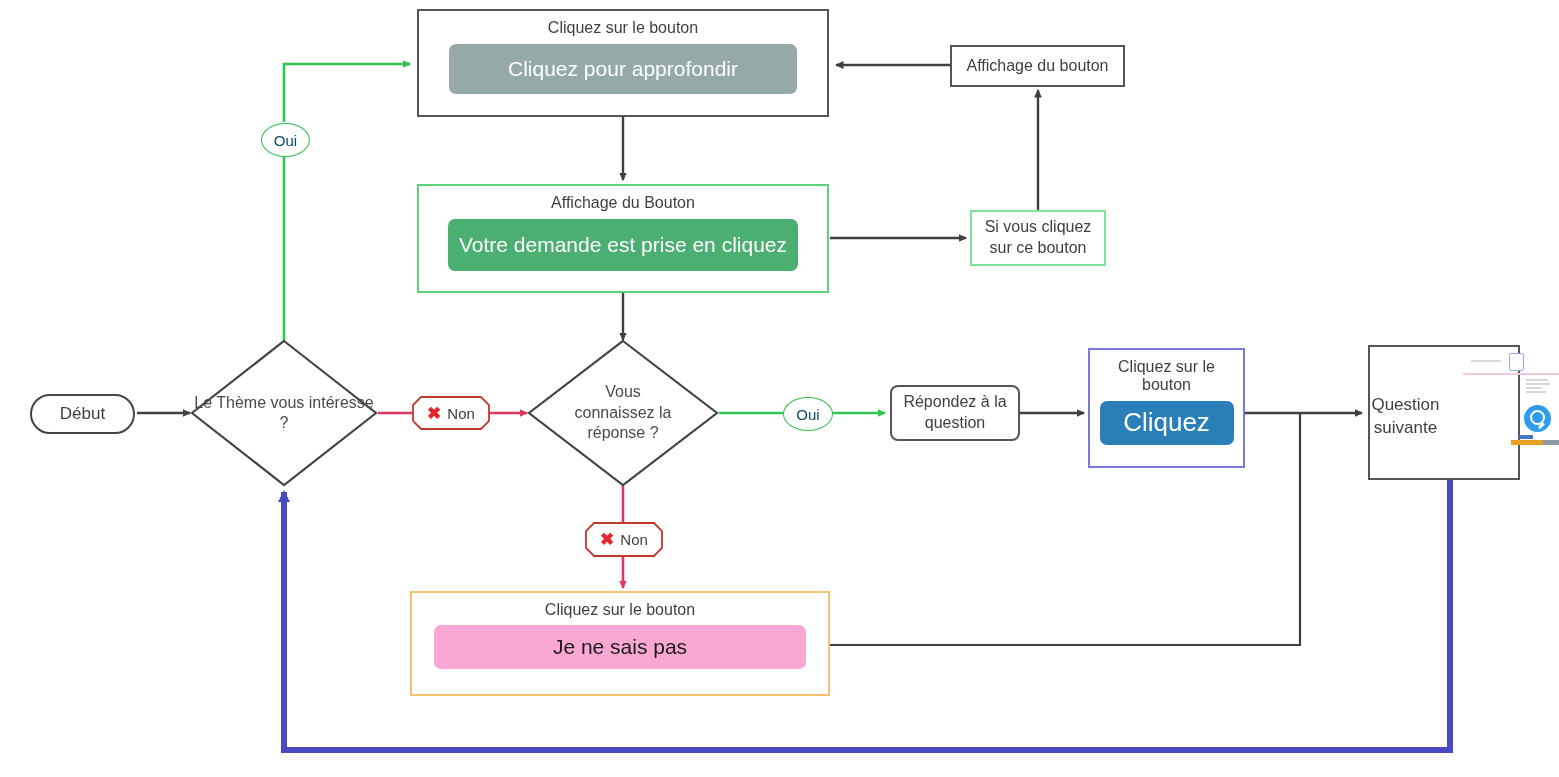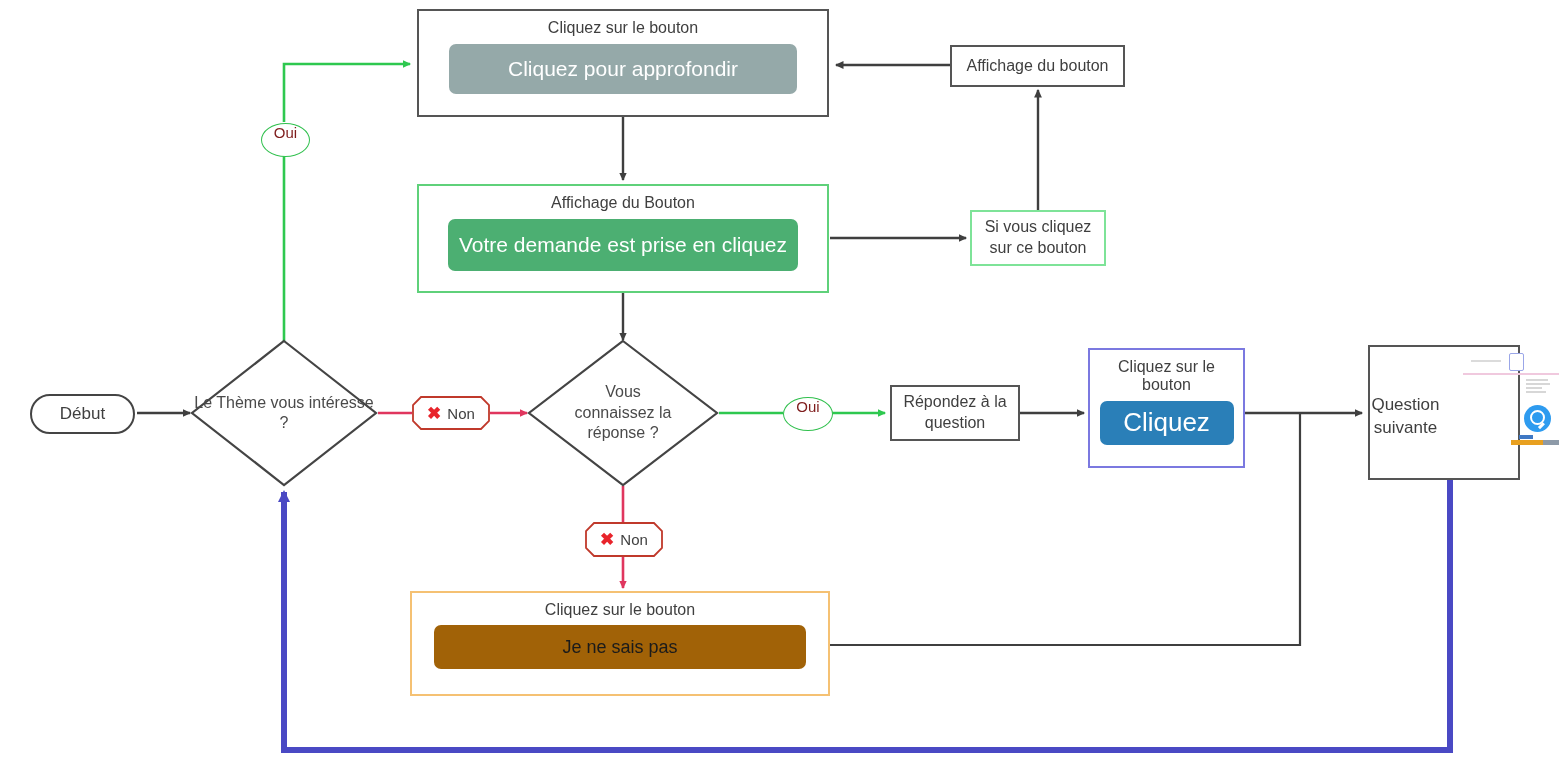--- a/index.html
+++ b/index.html
@@ -31,22 +31,22 @@
               font-size:17px;color:#3f3f3f;}
 
   
   .diamond{display:flex;align-items:center;justify-content:center;}
   .diamond .dtext{position:relative;z-index:2;font-size:16px;color:#4a4a4a;
                   text-align:center;line-height:1.28;}
   .diamond .dshape{position:absolute;left:0;top:0;width:100%;height:100%;z-index:1;}
 
   
   .pill-yes{position:absolute;background:#fff;border:1.8px solid #31c04e;border-radius:50%;
-            display:flex;align-items:flex-start;justify-content:center;
-            font-size:15px;color:#7f1d1d;}
+            display:flex;align-items:center;justify-content:center;
+            font-size:15px;color:#0c4a6e;}
   .pill-no{position:absolute;background:#fff;display:flex;align-items:center;
            justify-content:center;gap:5px;font-size:15px;color:#3f3f3f;}
   .pill-no .oct{position:absolute;left:0;top:0;width:100%;height:100%;}
   .pill-no .inner{position:relative;z-index:2;display:flex;align-items:center;gap:6px;}
   .pill-no .xmark{color:#e8242b;font-size:17px;font-weight:bold;line-height:1;}
 
   
   .restart{position:absolute;font-size:25px;font-weight:bold;color:#4a49c4;
            background:#fff;padding:0 10px;letter-spacing:.2px;}
 
@@ -145,21 +145,21 @@
     <div class="dtext">Le Thème vous intéresse ?</div>
   </div>
 
   <div class="node diamond" style="left:527px;top:339px;width:192px;height:148px;">
     <svg class="dshape" viewBox="0 0 192 148" xmlns="http://www.w3.org/2000/svg">
       <polygon points="96,2 190,74 96,146 2,74" fill="#ffffff" stroke="#444444" stroke-width="2.2"></polygon>
     </svg>
     <div class="dtext" style="width:118px;text-align:center;">Vous connaissez la réponse ?</div>
   </div>
 
-  <div class="node rect" style="left:890px;top:385px;width:130px;height:56px;padding:0 6px;">
+  <div class="node rect" style="left:890px;top:385px;width:130px;height:56px;padding:0 6px;border-radius:8px;">
     <span>Répondez à la question</span>
   </div>
 
   <div class="node card blue-frame" style="left:1088px;top:348px;width:157px;height:120px;">
     <div class="caption" style="width:110px;">Cliquez sur le bouton</div>
     <div class="btn" style="margin-top:6px;width:134px;height:44px;background:#2a7fb8;color:#fff;font-size:26px;">Cliquez</div>
   </div>
 
   <div class="node rect" style="left:1368px;top:345px;width:152px;height:135px;flex-direction:row;align-items:center;justify-content:flex-start;">
     <div style="margin-top:8px;font-size:17px;color:#3f3f3f;">Question suivante</div>
@@ -175,21 +175,21 @@
       <div class="maginner" style="left:89px;top:63px;width:11px;height:11px;"></div>
       <div class="maghandle" style="left:99px;top:75px;width:2.5px;height:7px;"></div>
       <div class="barTop" style="left:78px;top:88px;width:14px;height:4px;"></div>
       <div class="barL" style="left:70px;top:93px;width:32px;height:5px;"></div>
       <div class="barR" style="left:102px;top:93px;width:44px;height:5px;"></div>
     </div>
   </div>
 
   <div class="node card orange-frame" style="left:410px;top:591px;width:420px;height:105px;">
     <div class="caption">Cliquez sur le bouton</div>
-    <div class="btn" style="margin-top:6px;width:372px;height:44px;background:#a16207;color:#1b1b1b;font-size:18px;">Je ne sais pas</div>
+    <div class="btn" style="margin-top:6px;width:372px;height:44px;background:#f9a8d4;color:#1b1b1b;font-size:21px;">Je ne sais pas</div>
   </div>
 
   <div class="pill-yes" style="left:261px;top:123px;width:47px;height:32px;">
     <span>Oui</span>
   </div>
 
   <div class="pill-no" style="left:412px;top:396px;width:78px;height:34px;">
     <svg class="oct" viewBox="0 0 78 34" xmlns="http://www.w3.org/2000/svg">
       <polygon points="9,1 69,1 77,9 77,25 69,33 9,33 1,25 1,9" fill="#ffffff" stroke="#c0392b" stroke-width="1.8"></polygon>
     </svg>

